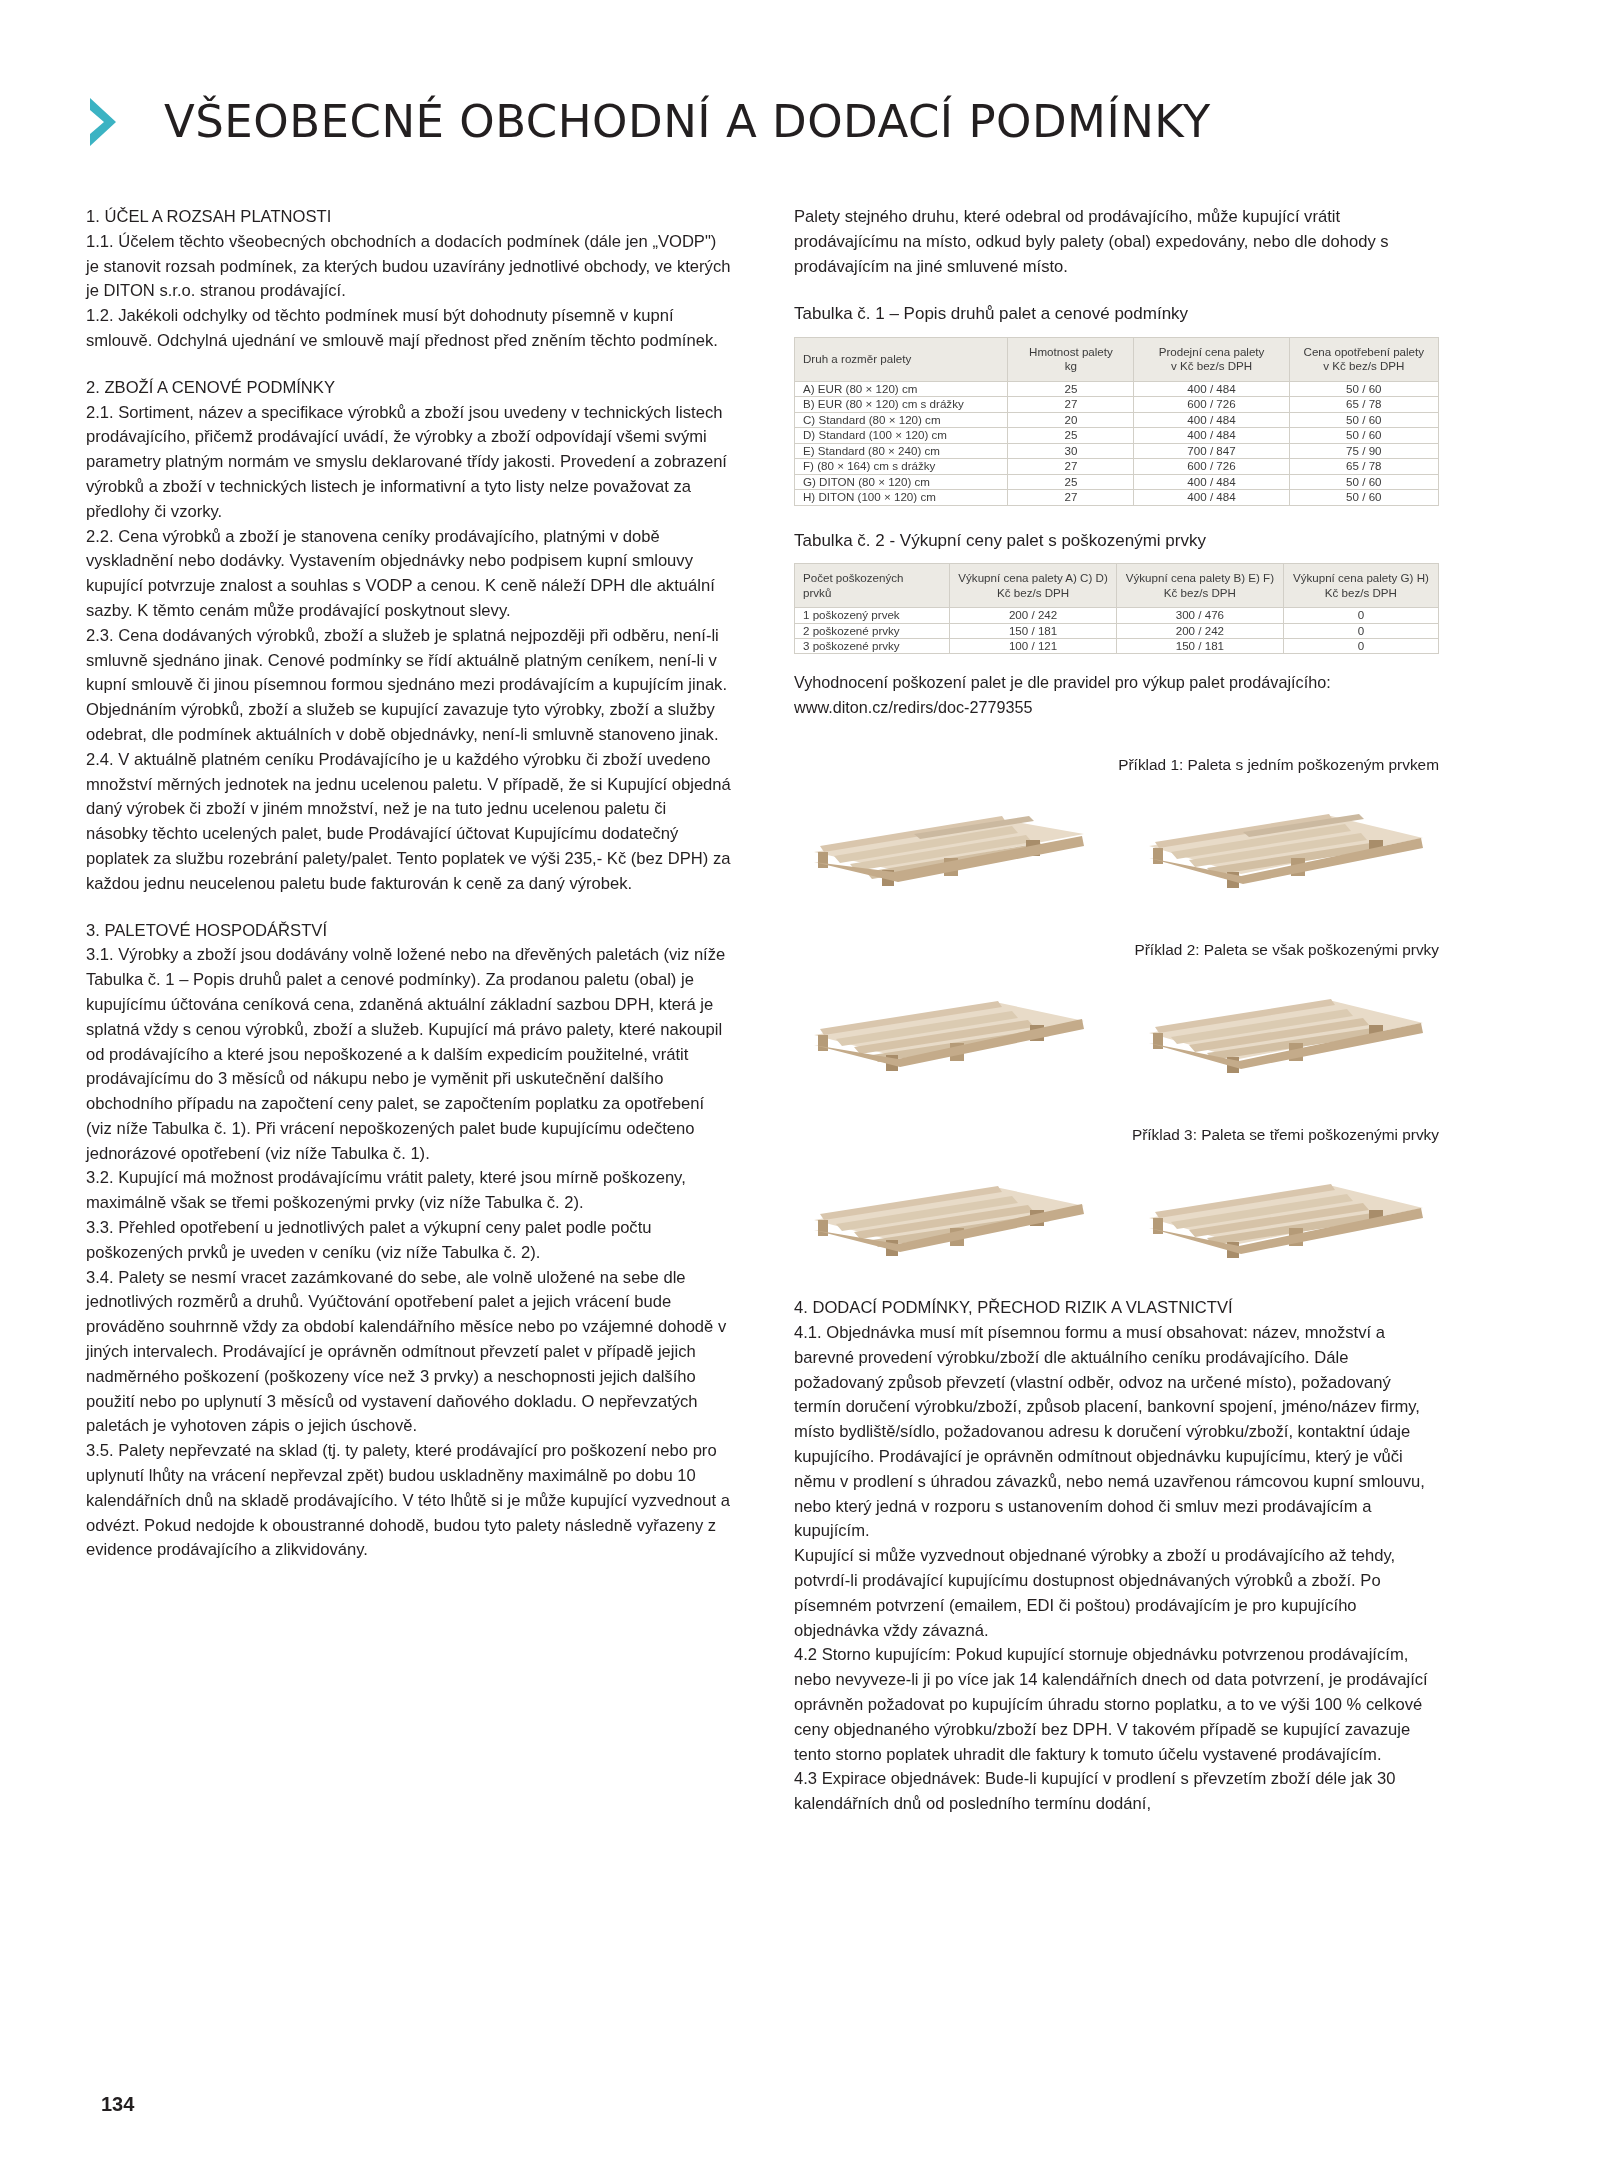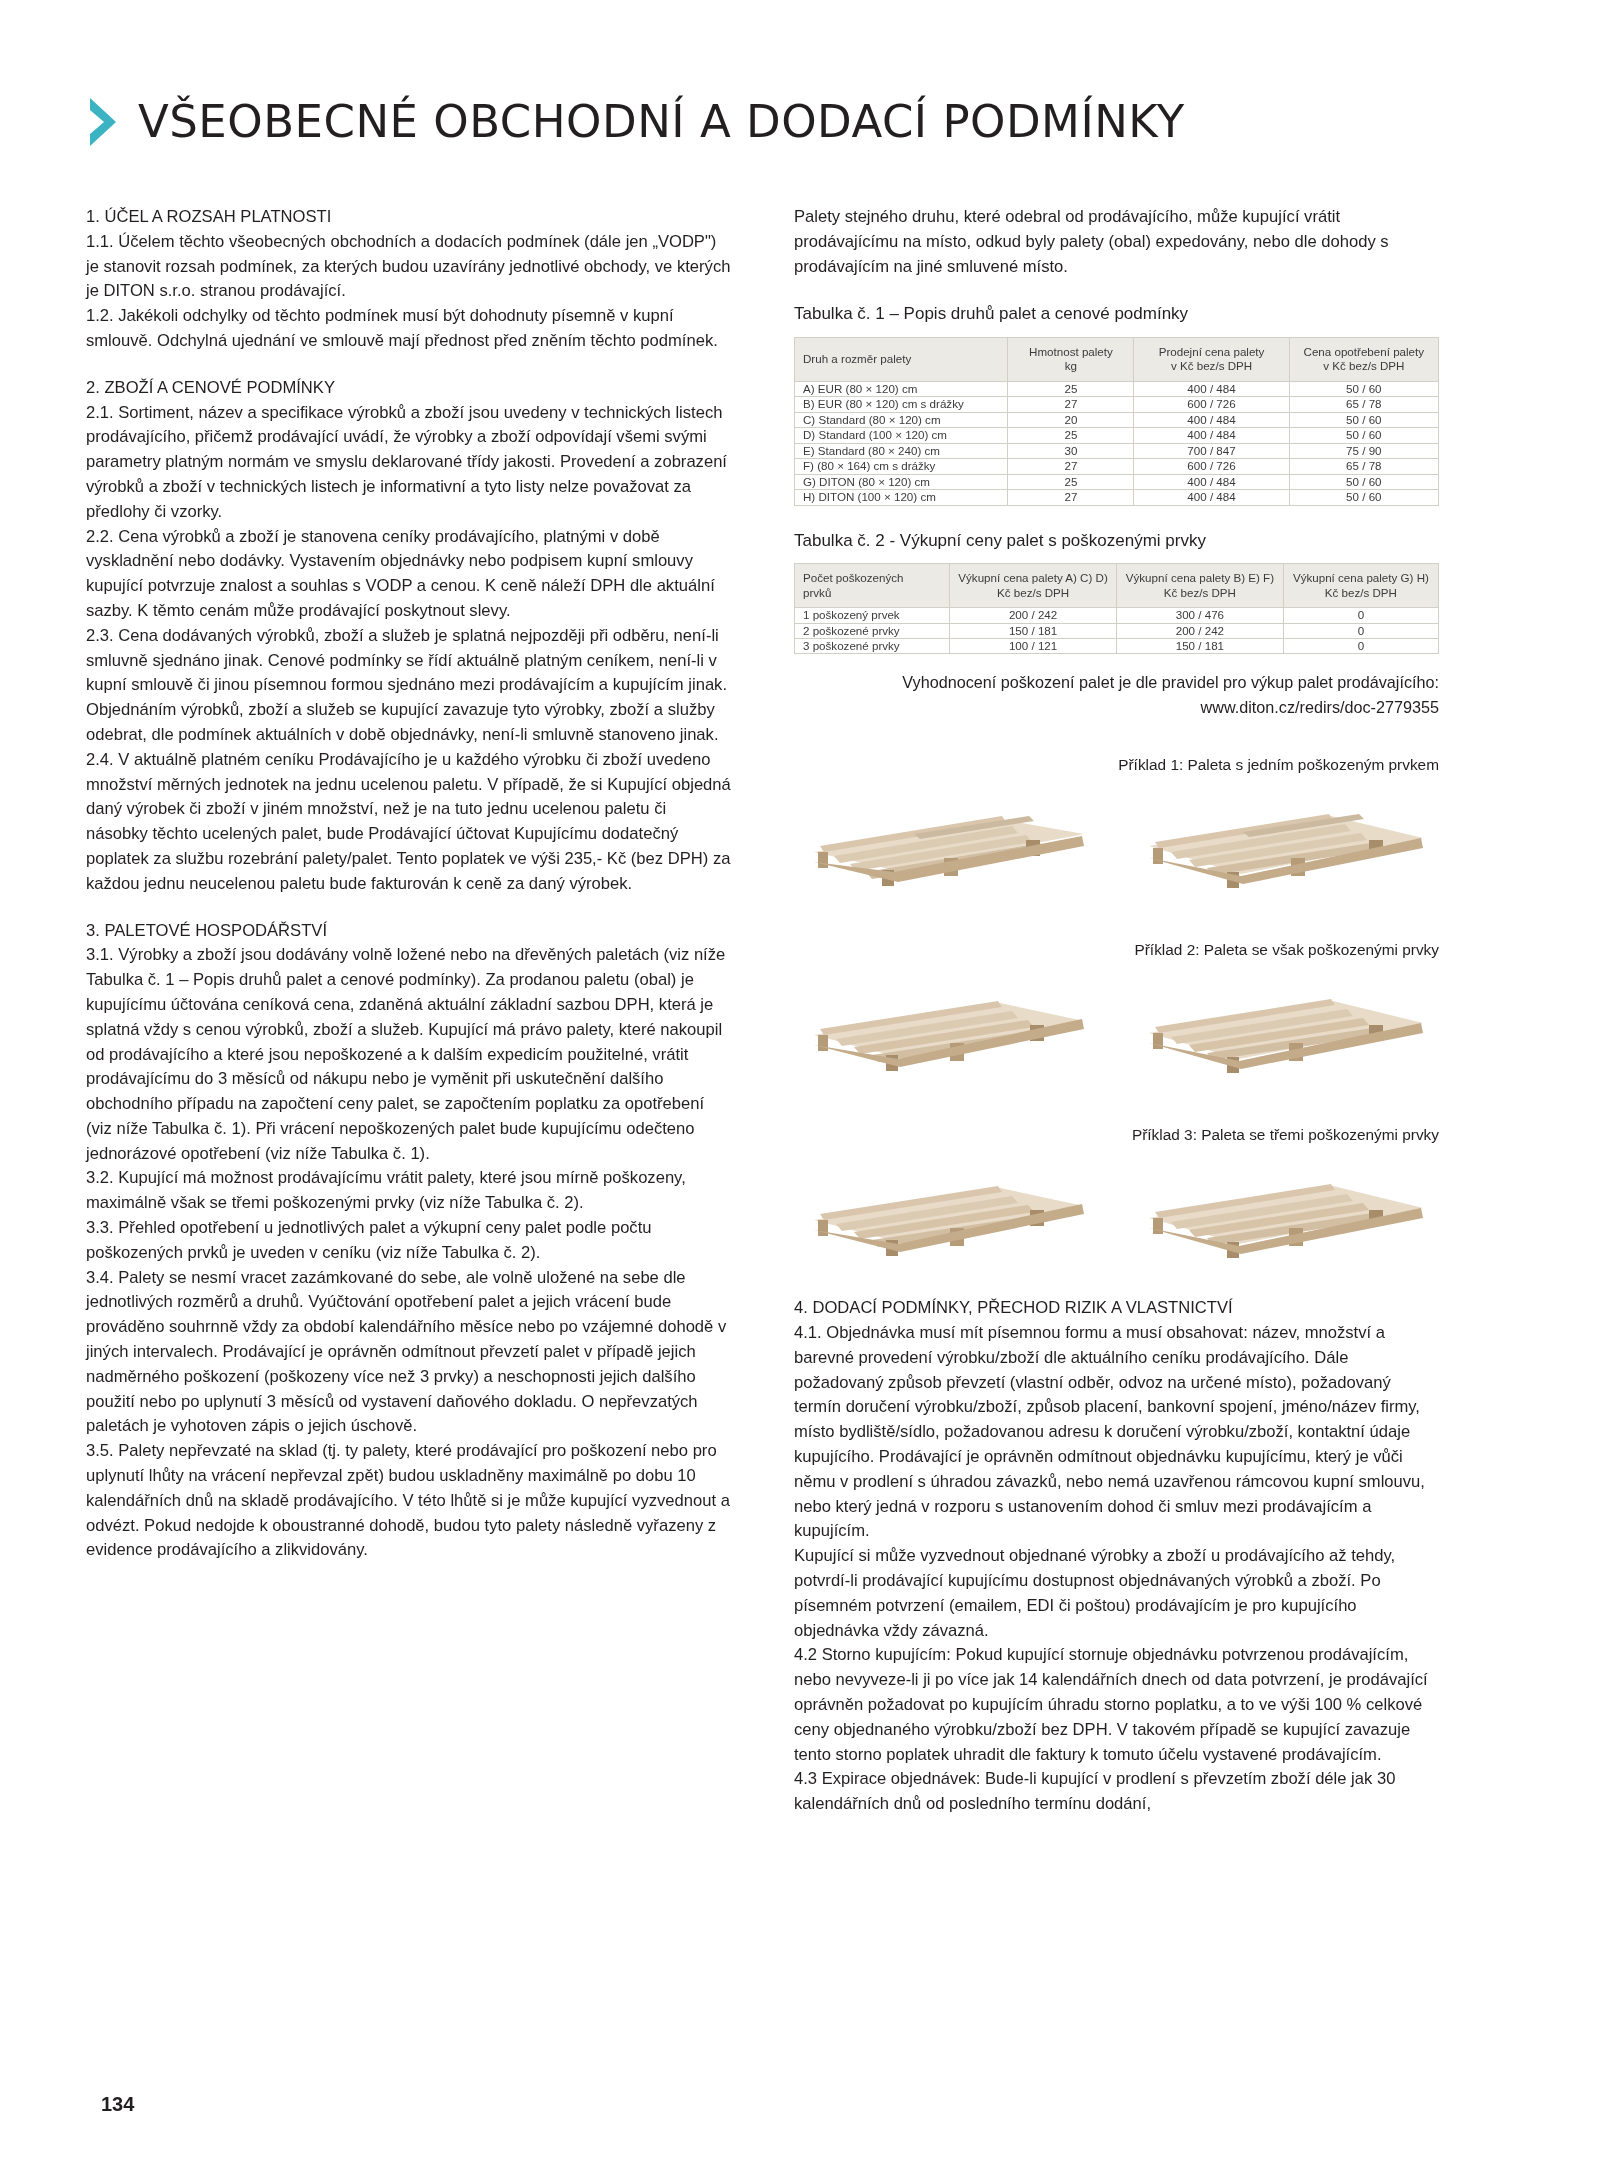--- a/index.html
+++ b/index.html
@@ -21,21 +21,21 @@
     padding: 0;
   }
 
   
   .header {
     position: absolute;
     left: 86px;
     top: 95px;
     display: flex;
     align-items: center;
-    gap: 12px;
+    gap: 38px;
   }
   .chev {
     width: 40px;
     height: 52px;
     flex: none;
     position: relative;
   }
   .chev svg { display:block; }
   .header h1 {
     margin: 0;
@@ -97,21 +97,20 @@
     background: #ffffff;
   }
   table.pricetable td.left-c {
     text-align: left;
   }
 
   .note {
     font-size: 16.2px;
     line-height: 1.5;
     margin-top: 16px;
-    text-align: right;
   }
 
   
   .ex-label {
     font-size: 15.4px;
     text-align: right;
     margin: 34px 0 10px 0;
     color: #231f20;
   }
   .ex-row {

